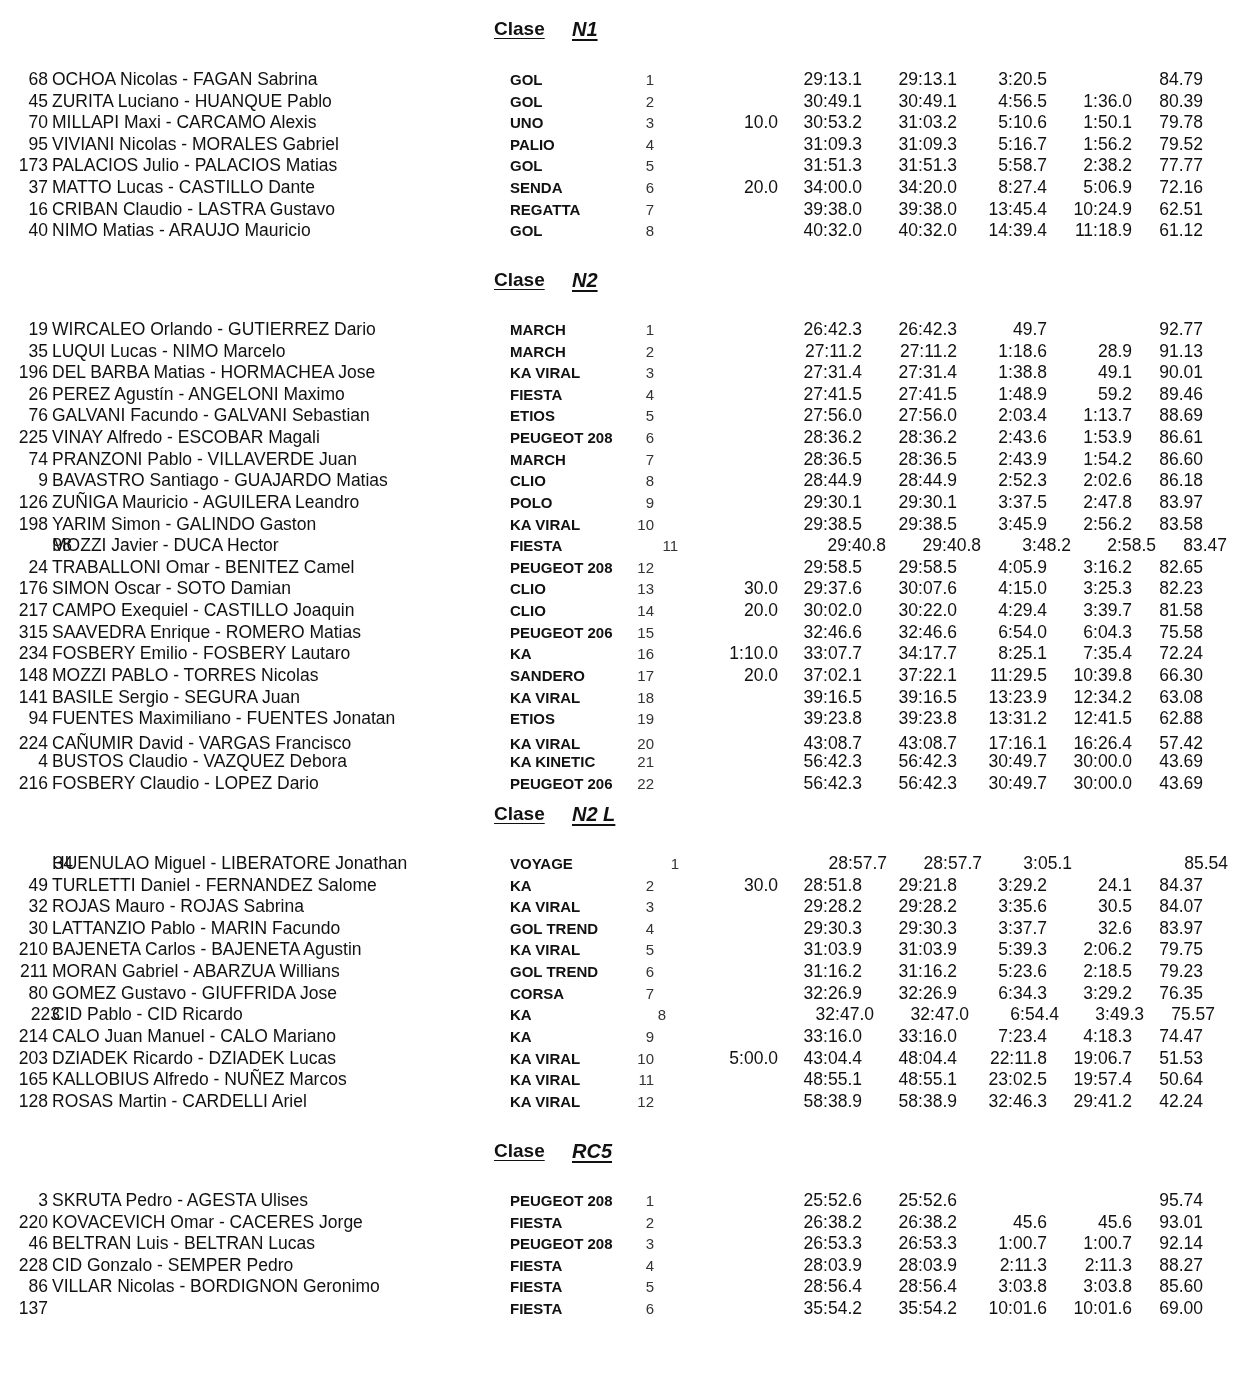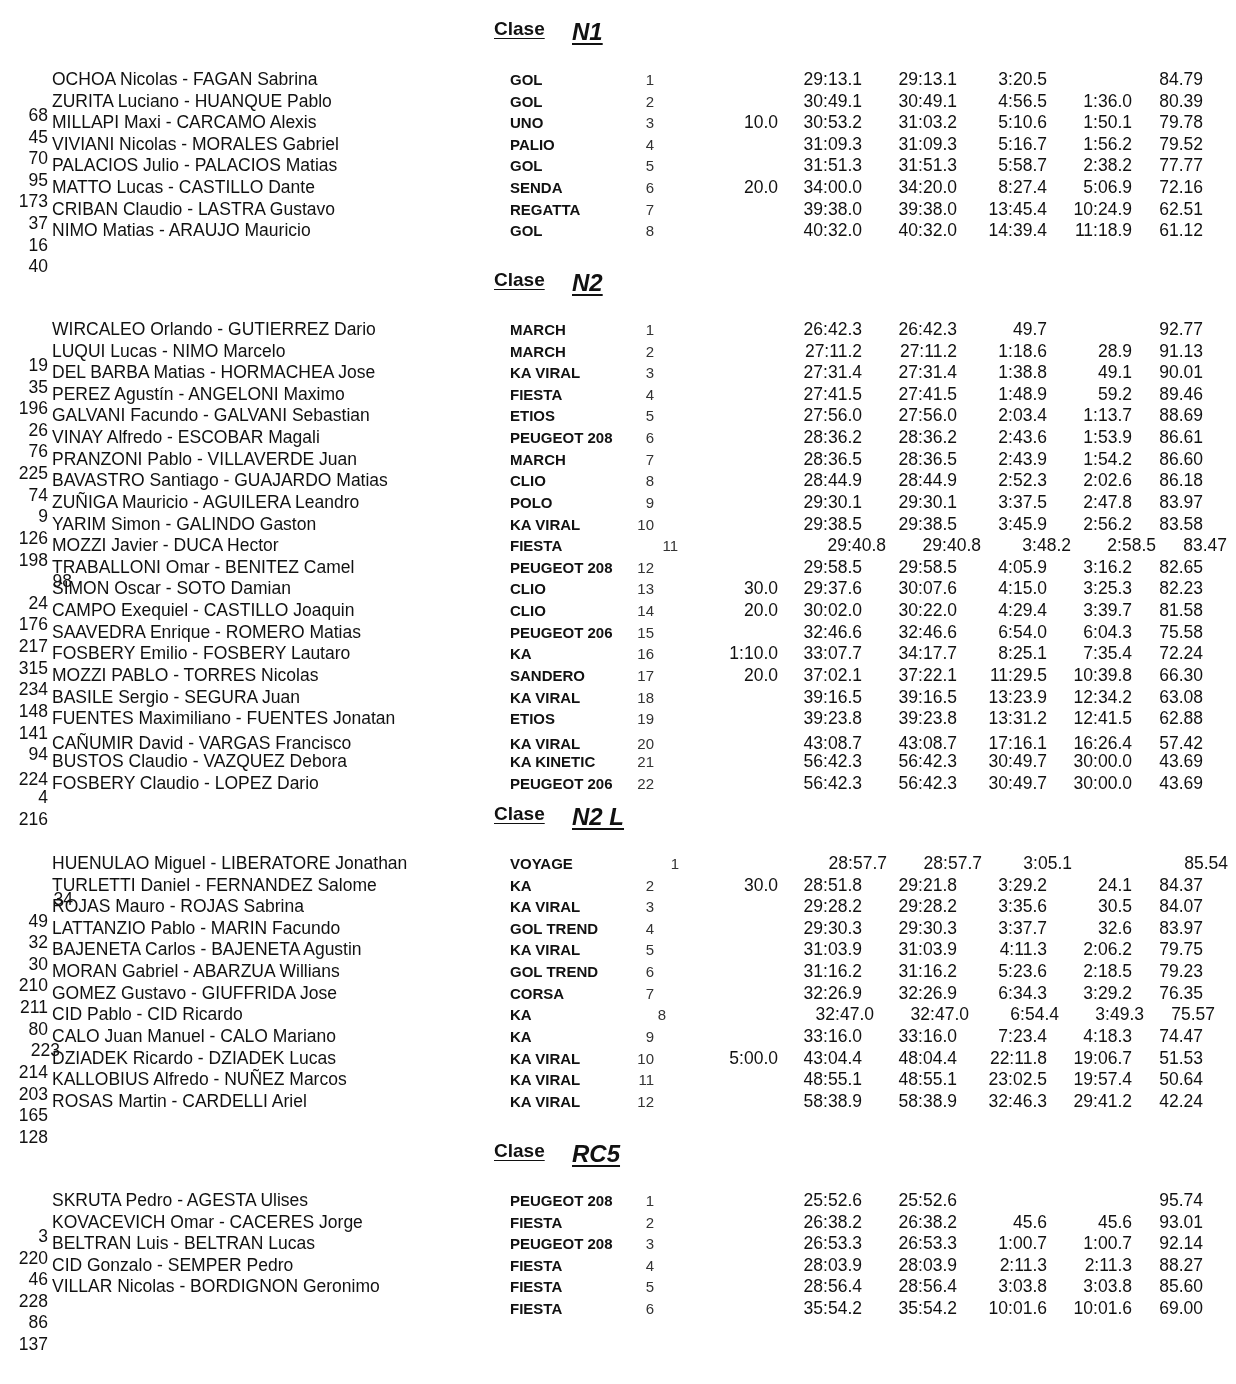--- a/index.html
+++ b/index.html
@@ -1,25 +1,25 @@
 <!DOCTYPE html>
 <html><head>
 <meta charset="utf-8">
 <style>
   html, body { margin: 0; padding: 0; background: #ffffff; }
   body { width: 1236px; height: 1384px; position: relative; overflow: hidden;
          font-family: "Liberation Sans", sans-serif; color: #111; }
   .heading { position: absolute; left: 0; width: 1236px; height: 30px; }
   .h-clase { position: absolute; left: 494px; top: 0; font-weight: bold; font-size: 19px;
              text-decoration: underline; text-underline-offset: 3px; }
-  .h-code  { position: absolute; left: 572px; top: 0; font-weight: bold; font-style: italic; font-size: 24px;
+  .h-code  { position: absolute; left: 572px; top: 0; font-weight: bold; font-style: italic; font-size: 20px;
              text-decoration: underline; text-underline-offset: 3px; }
   .row { position: absolute; left: 0; width: 1236px; height: 21.6px; font-size: 17.5px; line-height: 21.6px; }
   .row span { position: absolute; top: 0; white-space: nowrap; }
-  .c-num  { right: 1188px; text-align: center; margin-top: 36px; }
+  .c-num  { right: 1188px; text-align: center; }
   .c-name { left: 52px; }
   .c-car  { left: 510px; font-weight: bold; font-size: 15px; }
   .c-pos  { right: 582px; text-align: right; font-size: 15px; color: #333; }
   .c-pen  { right: 458px; text-align: right; }
   .c-t1   { right: 374px; text-align: right; }
   .c-t2   { right: 279px; text-align: right; }
   .c-d1   { right: 189px; text-align: right; }
   .c-d2   { right: 104px; text-align: right; }
   .c-pct  { right: 33px; text-align: right; }
 </style>
@@ -448,21 +448,21 @@
       <span class="c-pct">83.97</span>
     </div>
     <div class="row" style="top: 939.48px;">
       <span class="c-num">210</span>
       <span class="c-name">BAJENETA Carlos - BAJENETA Agustin</span>
       <span class="c-car">KA VIRAL</span>
       <span class="c-pos">5</span>
       <span class="c-pen"></span>
       <span class="c-t1">31:03.9</span>
       <span class="c-t2">31:03.9</span>
-      <span class="c-d1">4:11.3</span>
+      <span class="c-d1">5:39.3</span>
       <span class="c-d2">2:06.2</span>
       <span class="c-pct">79.75</span>
     </div>
     <div class="row" style="top: 961.1px;">
       <span class="c-num">211</span>
       <span class="c-name">MORAN Gabriel - ABARZUA Willians</span>
       <span class="c-car">GOL TREND</span>
       <span class="c-pos">6</span>
       <span class="c-pen"></span>
       <span class="c-t1">31:16.2</span>

